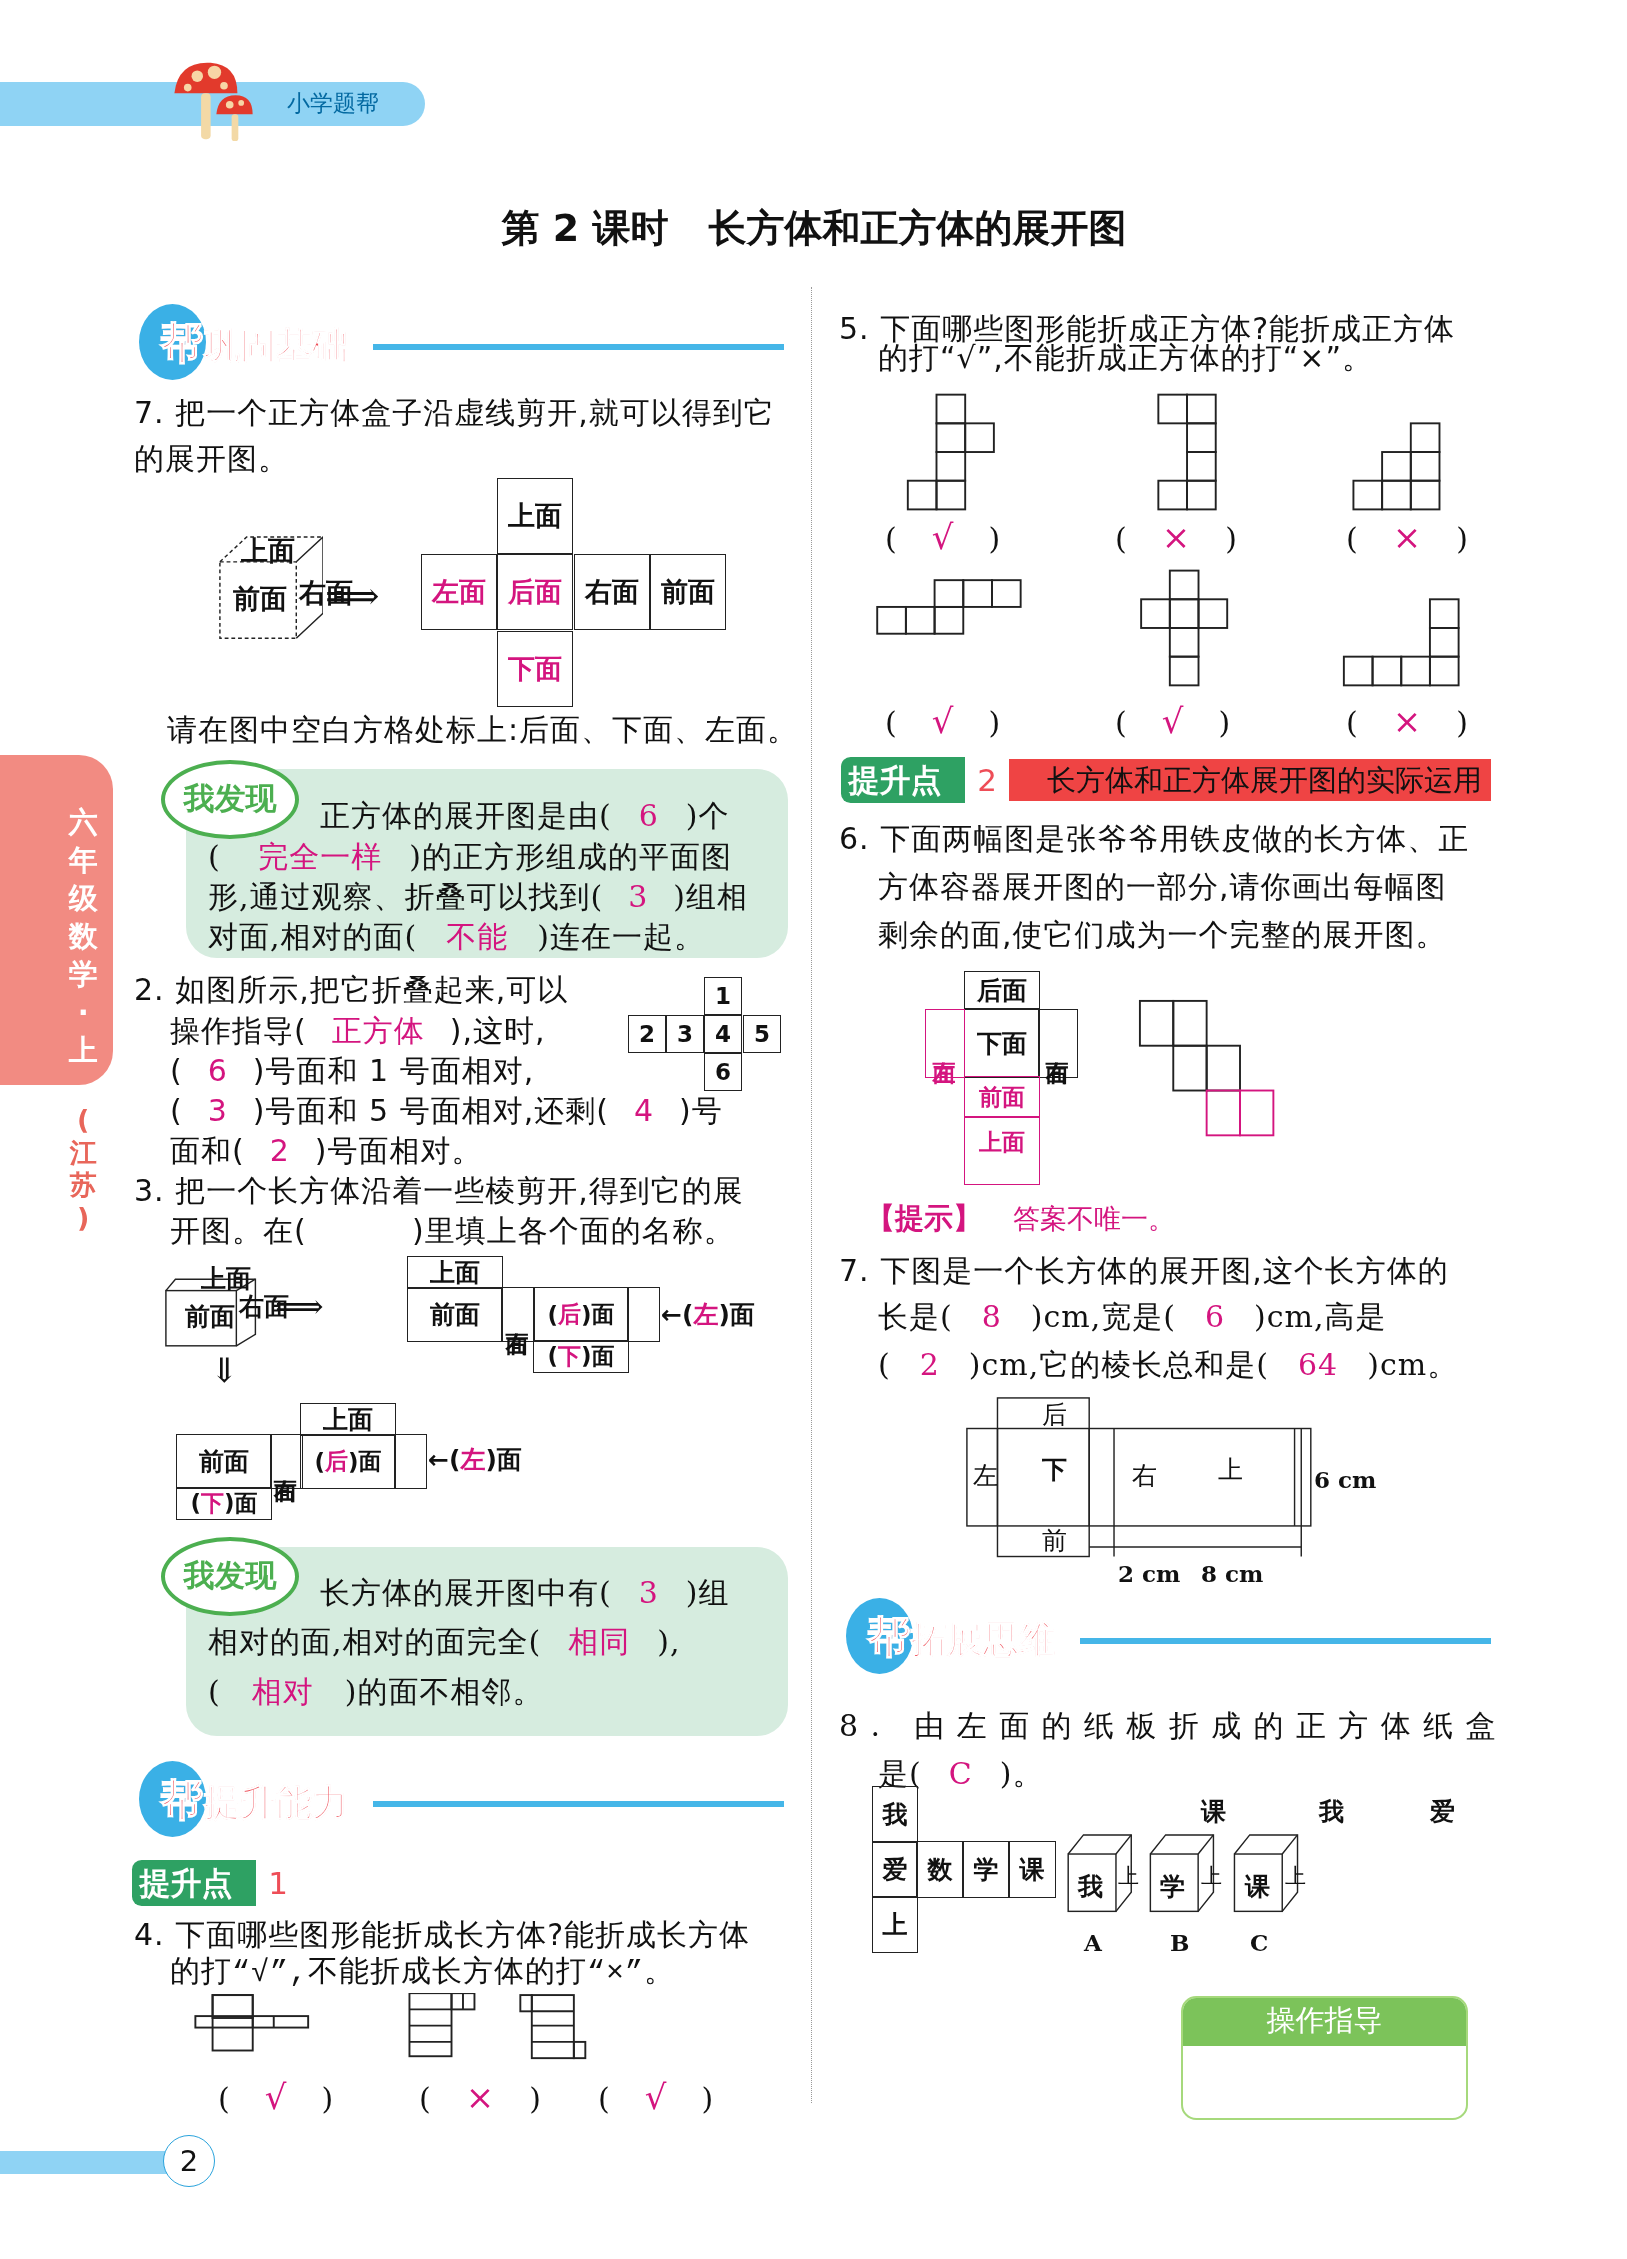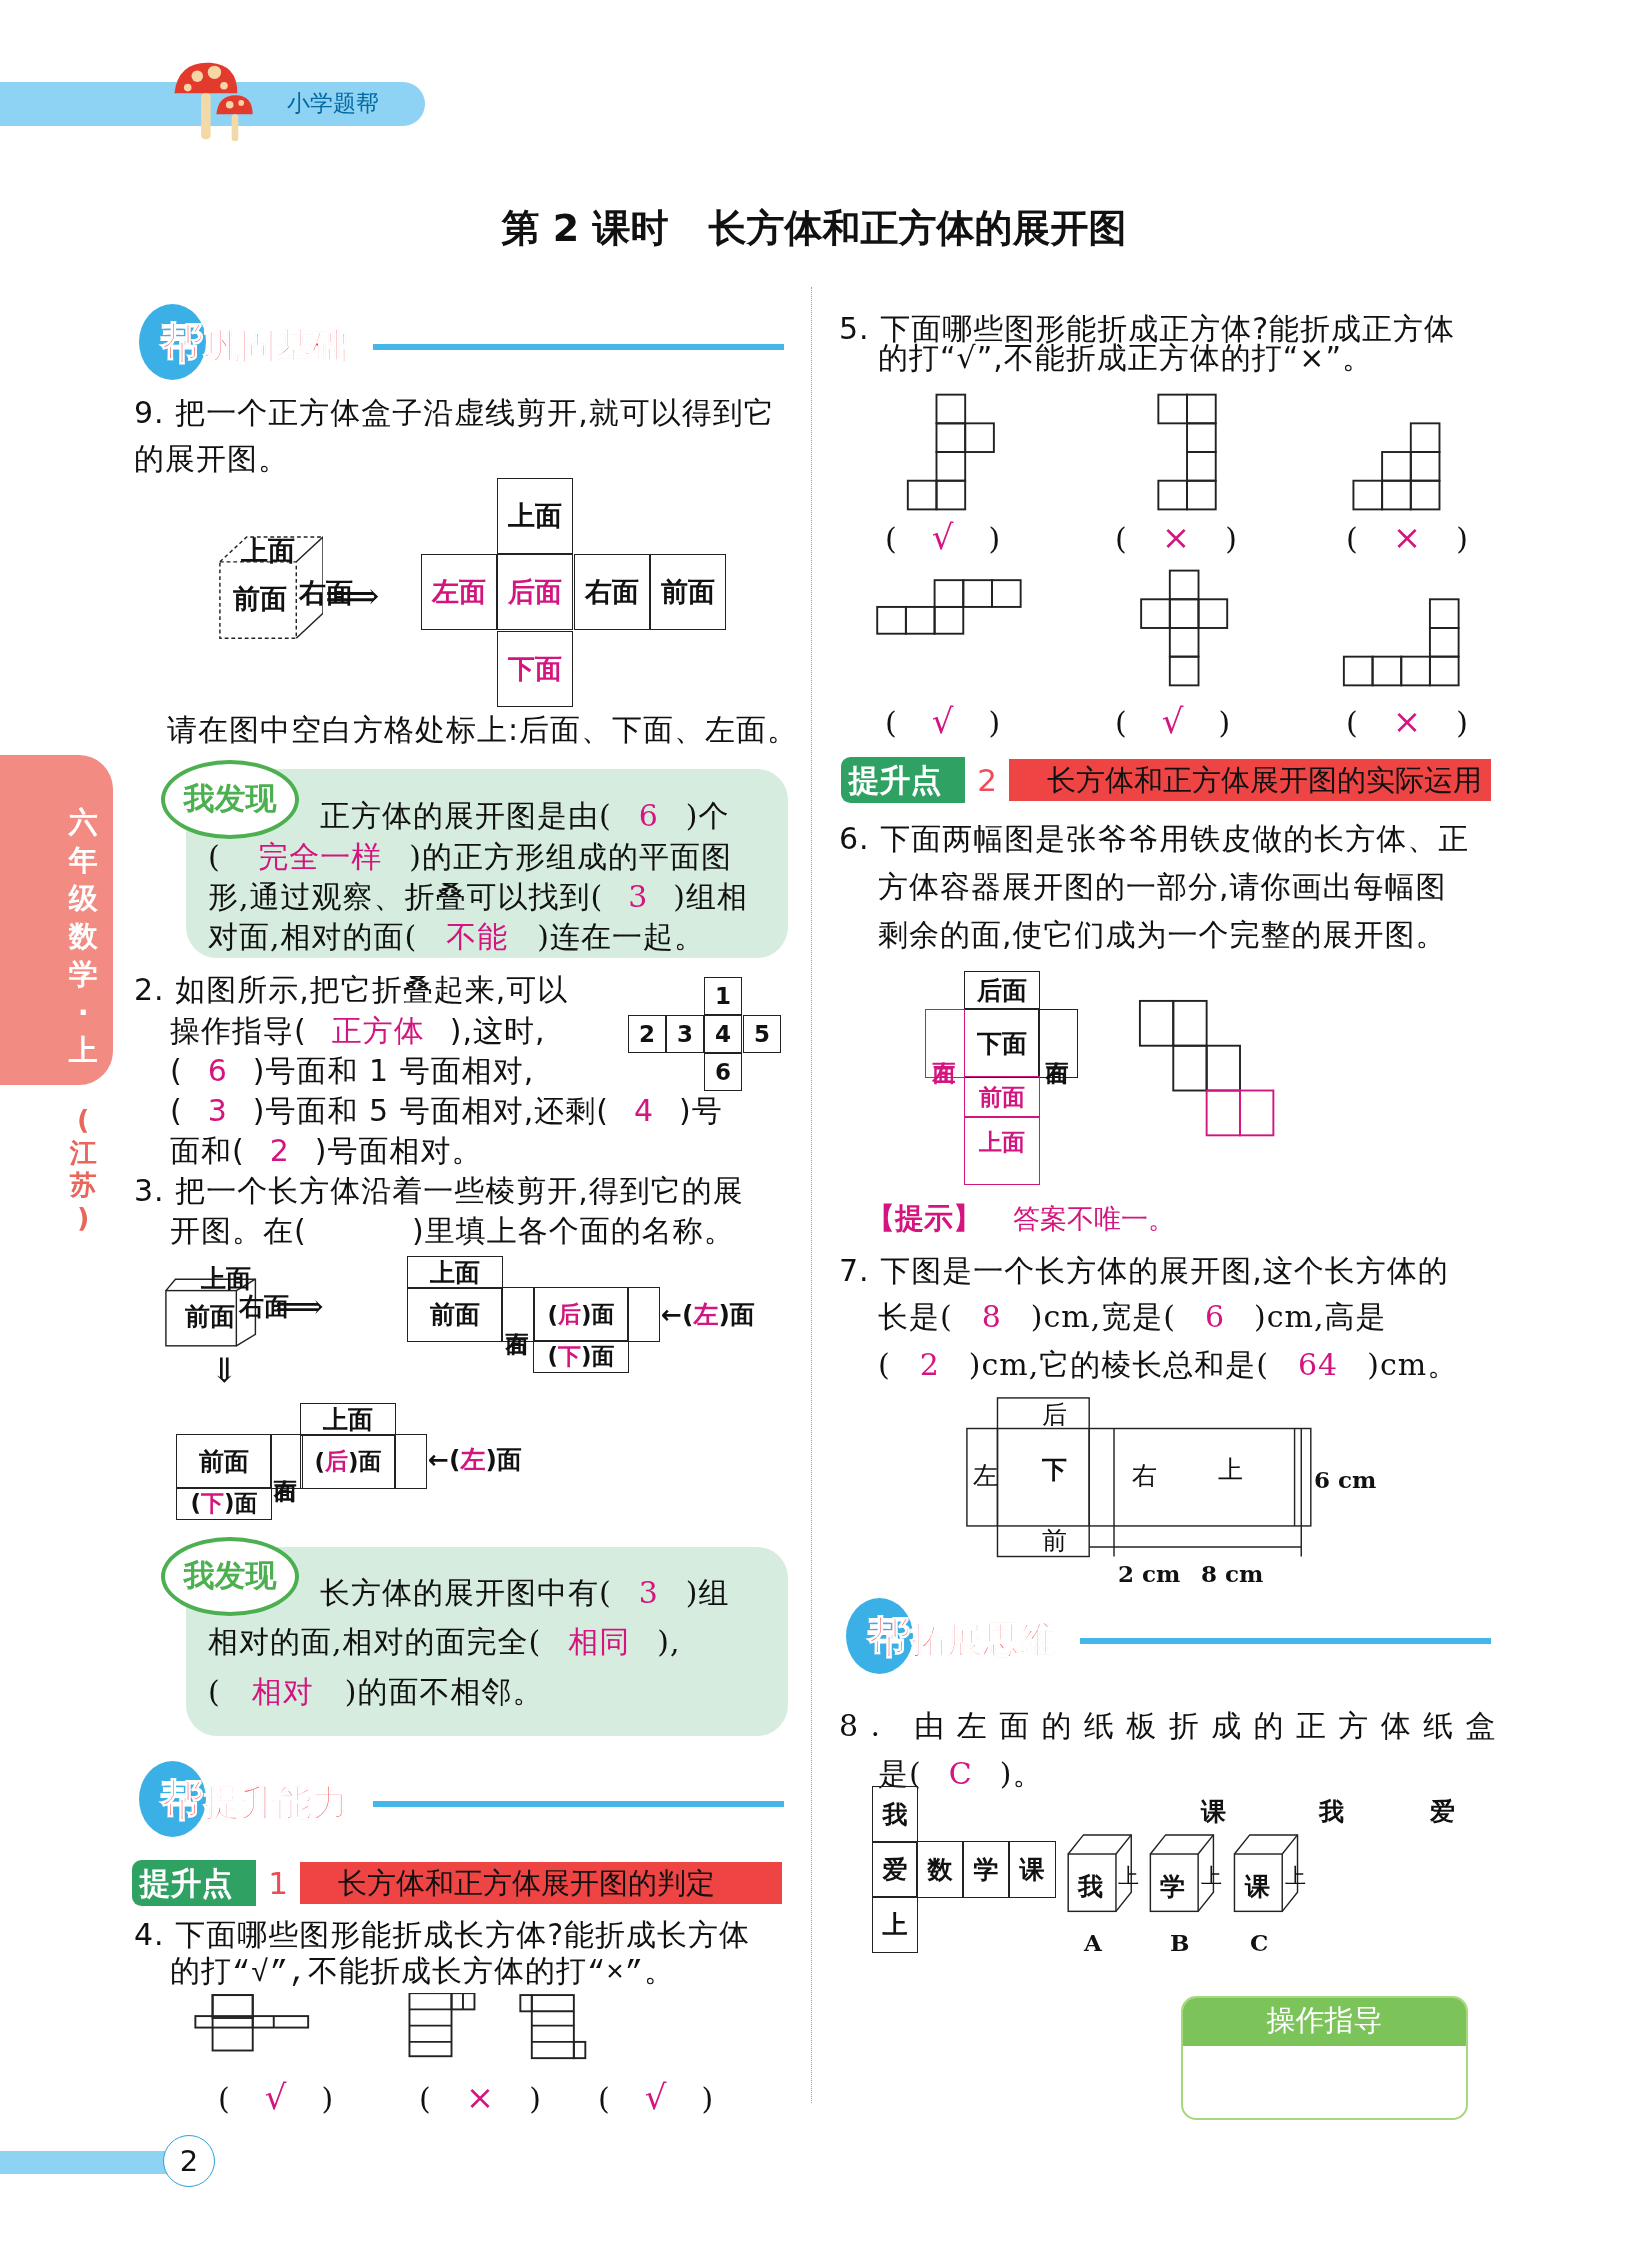--- a/index.html
+++ b/index.html
@@ -81,21 +81,21 @@
 </div>
 
 <div class="abs divider"></div>
 
 <div class="abs sec" style="left:139px;top:304px;width:645px;">
   <div class="bubble"></div>
   <div class="label"><b>帮</b><span>巩固基础</span></div>
   <div class="line" style="left:234px;right:0;"></div>
 </div>
 
-<div class="abs txt sans" style="left:134px;top:390px;width:650px;">9. 把一个正方体盒子沿虚线剪开,就可以得到它的展开图。</div>
+<div class="abs txt sans" style="left:134px;top:390px;width:650px;">7. 把一个正方体盒子沿虚线剪开,就可以得到它的展开图。</div>
 
 <svg class="abs" style="left:218px;top:535px" width="105" height="110" viewBox="0 0 110 115">
   <rect x="2" y="28" width="80" height="80" fill="none" stroke="#222" stroke-width="1.5" stroke-dasharray="4 3"></rect>
   <polyline points="2,28 30,2 110,2" fill="none" stroke="#222" stroke-width="1.5" stroke-dasharray="4 3"></polyline>
   <polyline points="82,28 110,2 110,82 82,108" fill="none" stroke="#222" stroke-width="1.5"></polyline>
 </svg>
 <div class="abs bold sans" style="left:241px;top:533px;font-size:27px;">上面</div>
 <div class="abs bold sans" style="left:233px;top:581px;font-size:27px;">前面</div>
 <div class="abs bold sans" style="left:299px;top:575px;font-size:27px;">右面</div>
 <div class="abs" style="left:325px;top:574px;font-size:38px;">⟹</div>
@@ -165,21 +165,20 @@
 
 <div class="abs sec" style="left:139px;top:1761px;width:645px;">
   <div class="bubble"></div>
   <div class="label"><b>帮</b><span>提升能力</span></div>
   <div class="line" style="left:234px;right:0;"></div>
 </div>
 
 <div class="abs upgrade" style="left:132px;top:1860px;width:650px;">
   <div class="tag">提升点</div>
   <div class="num">1</div>
-  <div class="bar">长方体和正方体展开图的判定</div>
 </div>
 
 <div class="abs txt sans" style="left:134px;top:1912px;">4. 下面哪些图形能折成长方体?能折成长方体</div>
 <div class="abs txt sans" style="left:170px;top:1950px;font-family:Liberation Mono, monospace;">的打“√”,不能折成长方体的打“×”。</div>
 <svg class="abs" style="left:182px;top:1993px" width="583" height="72" viewBox="0 0 610 75">
   <g fill="none" stroke="#222" stroke-width="2">
     <rect x="32" y="2" width="42" height="58"></rect>
       <rect x="32" y="2" width="42" height="24"></rect>
     <rect x="14" y="24" width="118" height="12"></rect>
       <line x1="74" y1="24" x2="74" y2="36"></line>

